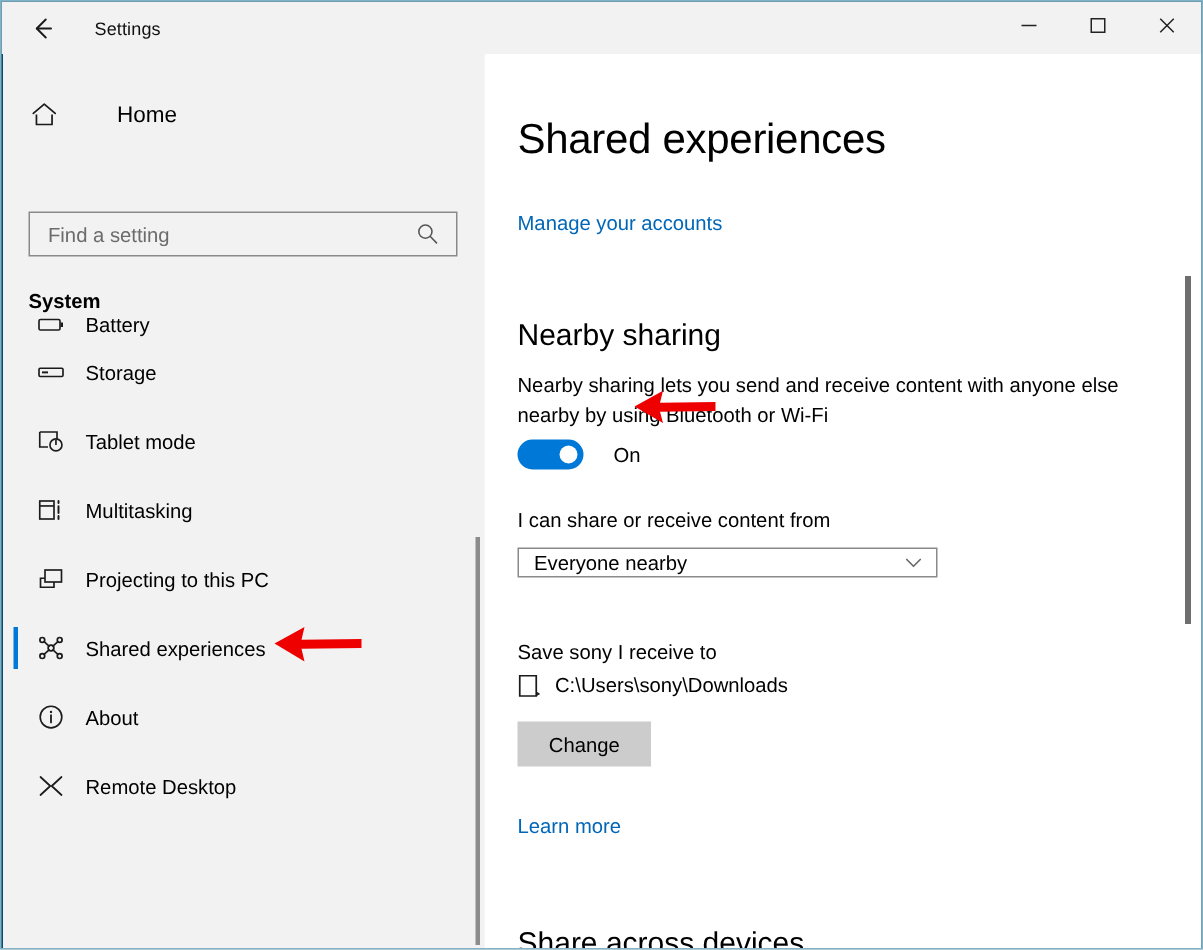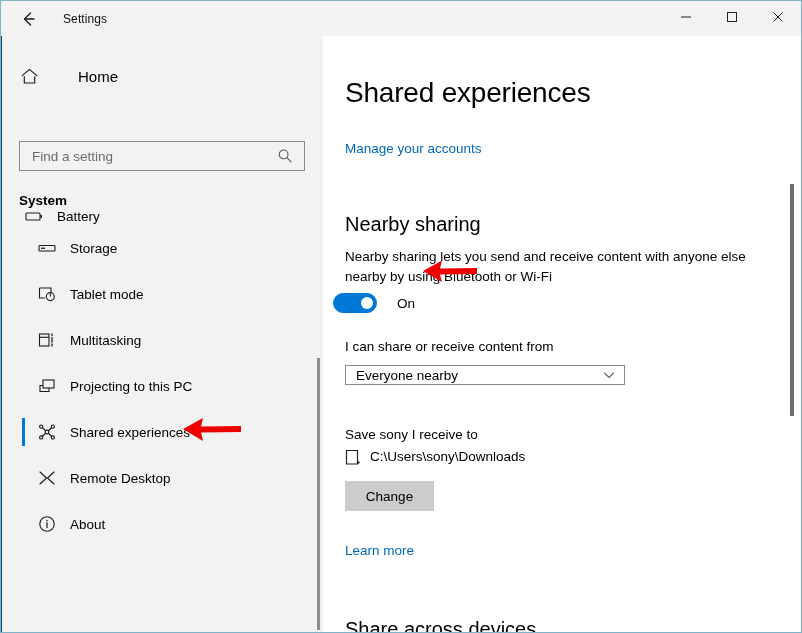--- a/index.html
+++ b/index.html
@@ -61,21 +61,21 @@
     font-family:inherit;font-size:13.5px;color:#6b6b6b;
     margin-left:10px;width:236px;height:26px;
   }
   #search-input::placeholder{color:#6b6b6b;opacity:1;}
   #search-icon{width:30px;display:flex;align-items:center;justify-content:center;}
   #group-title{
     position:absolute;left:17px;top:157px;
     font-size:13.5px;font-weight:bold;color:#000;
   }
   #navlist{
-    position:absolute;left:0;top:175px;width:321px;height:422px;padding-left:13px;
+    position:absolute;left:0;top:175px;width:321px;height:422px;
   }
   .nav-item{
     position:relative;height:46px;display:flex;align-items:center;
     padding-left:17px;box-sizing:border-box;
   }
   .nav-item .nicon{
     width:30px;display:flex;align-items:center;justify-content:center;flex:0 0 30px;
   }
   .nav-item .nlabel{
     font-size:13.5px;color:#000;margin-left:8px;white-space:nowrap;
@@ -108,21 +108,21 @@
   }
   #manage-accounts{position:absolute;left:22px;top:105px;}
   #nearby-heading{
     position:absolute;left:22px;top:160px;font-size:20px;color:#000;font-weight:normal;
   }
   #nearby-desc{
     position:absolute;left:22px;top:211px;width:420px;
     font-size:13.5px;color:#000;line-height:20px;
   }
   #toggle-row{
-    position:absolute;left:10px;top:257px;display:flex;align-items:center;
+    position:absolute;left:22px;top:257px;display:flex;align-items:center;
   }
   #nearby-toggle{
     width:44px;height:20px;border-radius:10px;background:#0078d7;
     position:relative;cursor:pointer;border:1px solid #0078d7;box-sizing:border-box;
   }
   #nearby-toggle .knob{
     position:absolute;right:3px;top:3px;width:12px;height:12px;border-radius:50%;
     background:#ffffff;
   }
   #toggle-state{font-size:13.5px;color:#000;margin-left:20px;}
@@ -290,36 +290,36 @@
             <circle cx="15.8" cy="15.4" r="1.6" fill="none" stroke="#1b1b1b" stroke-width="1.15"></circle>
             <path d="M5.4 5.8 L8.7 8.7 M14.6 5.8 L11.3 8.7 M5.4 14.2 L8.7 11.3 M14.6 14.2 L11.3 11.3" stroke="#1b1b1b" stroke-width="1.15" stroke-linecap="round"></path>
           </svg>
         </span>
         <span class="nlabel">Shared experiences</span>
       </div>
 
       <div class="nav-item">
         <span class="nicon">
           <svg width="20" height="20" viewBox="0 0 20 20">
-            <path d="M3 4 L9.5 10 L3 16" fill="none" stroke="#1b1b1b" stroke-width="1.15" stroke-linecap="round" stroke-linejoin="round"></path>
-            <path d="M17 4 L10.5 10 L17 16" fill="none" stroke="#1b1b1b" stroke-width="1.15" stroke-linecap="round" stroke-linejoin="round"></path>
-          </svg>
-        </span>
-        <span class="nlabel">Remote Desktop</span>
-      </div>
-
-      <div class="nav-item">
-        <span class="nicon">
-          <svg width="20" height="20" viewBox="0 0 20 20">
             <circle cx="10" cy="10" r="7.2" fill="none" stroke="#1b1b1b" stroke-width="1.1"></circle>
             <path d="M10 8.7 L10 13.6" stroke="#1b1b1b" stroke-width="1.2" stroke-linecap="round"></path>
             <circle cx="10" cy="6.6" r="0.78" fill="#1b1b1b"></circle>
           </svg>
         </span>
         <span class="nlabel">About</span>
+      </div>
+
+      <div class="nav-item">
+        <span class="nicon">
+          <svg width="20" height="20" viewBox="0 0 20 20">
+            <path d="M3 4 L9.5 10 L3 16" fill="none" stroke="#1b1b1b" stroke-width="1.15" stroke-linecap="round" stroke-linejoin="round"></path>
+            <path d="M17 4 L10.5 10 L17 16" fill="none" stroke="#1b1b1b" stroke-width="1.15" stroke-linecap="round" stroke-linejoin="round"></path>
+          </svg>
+        </span>
+        <span class="nlabel">Remote Desktop</span>
       </div>
 
     </div>
   </div>
 
   <div id="left-scroll-track">
     <div id="left-scroll-thumb" style="left:0;top:322px;"></div>
   </div>
 
   <div id="content">

